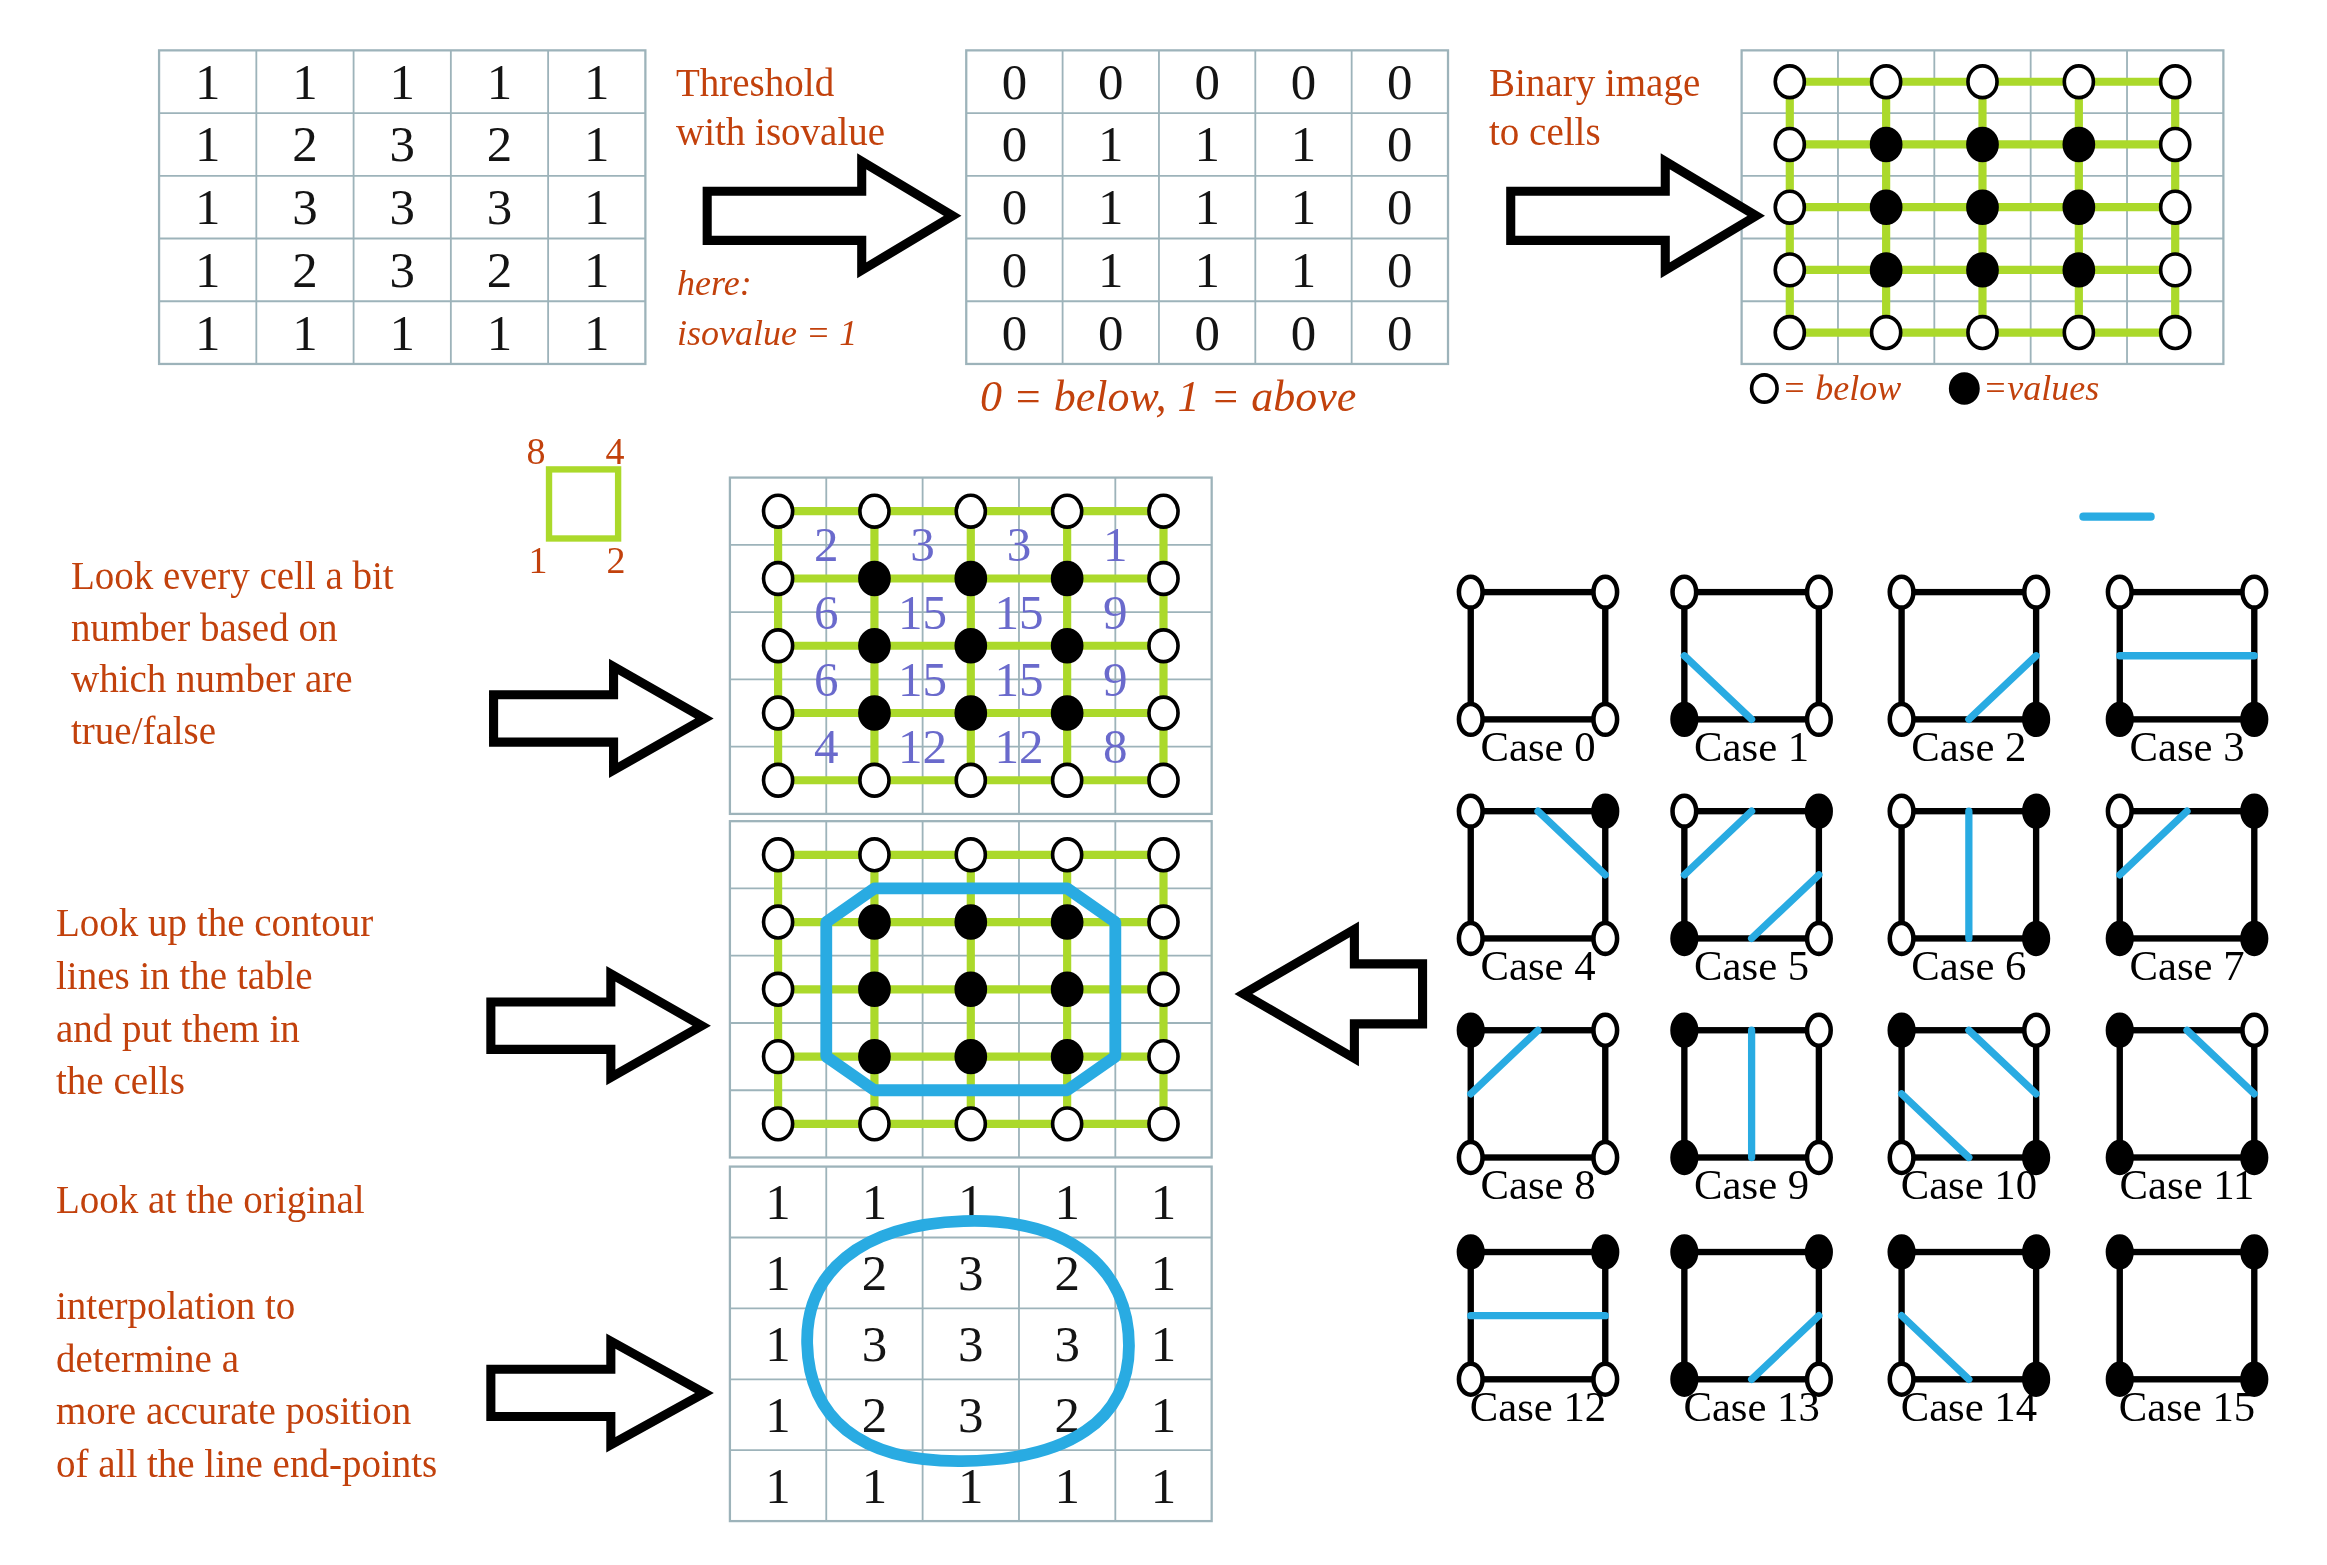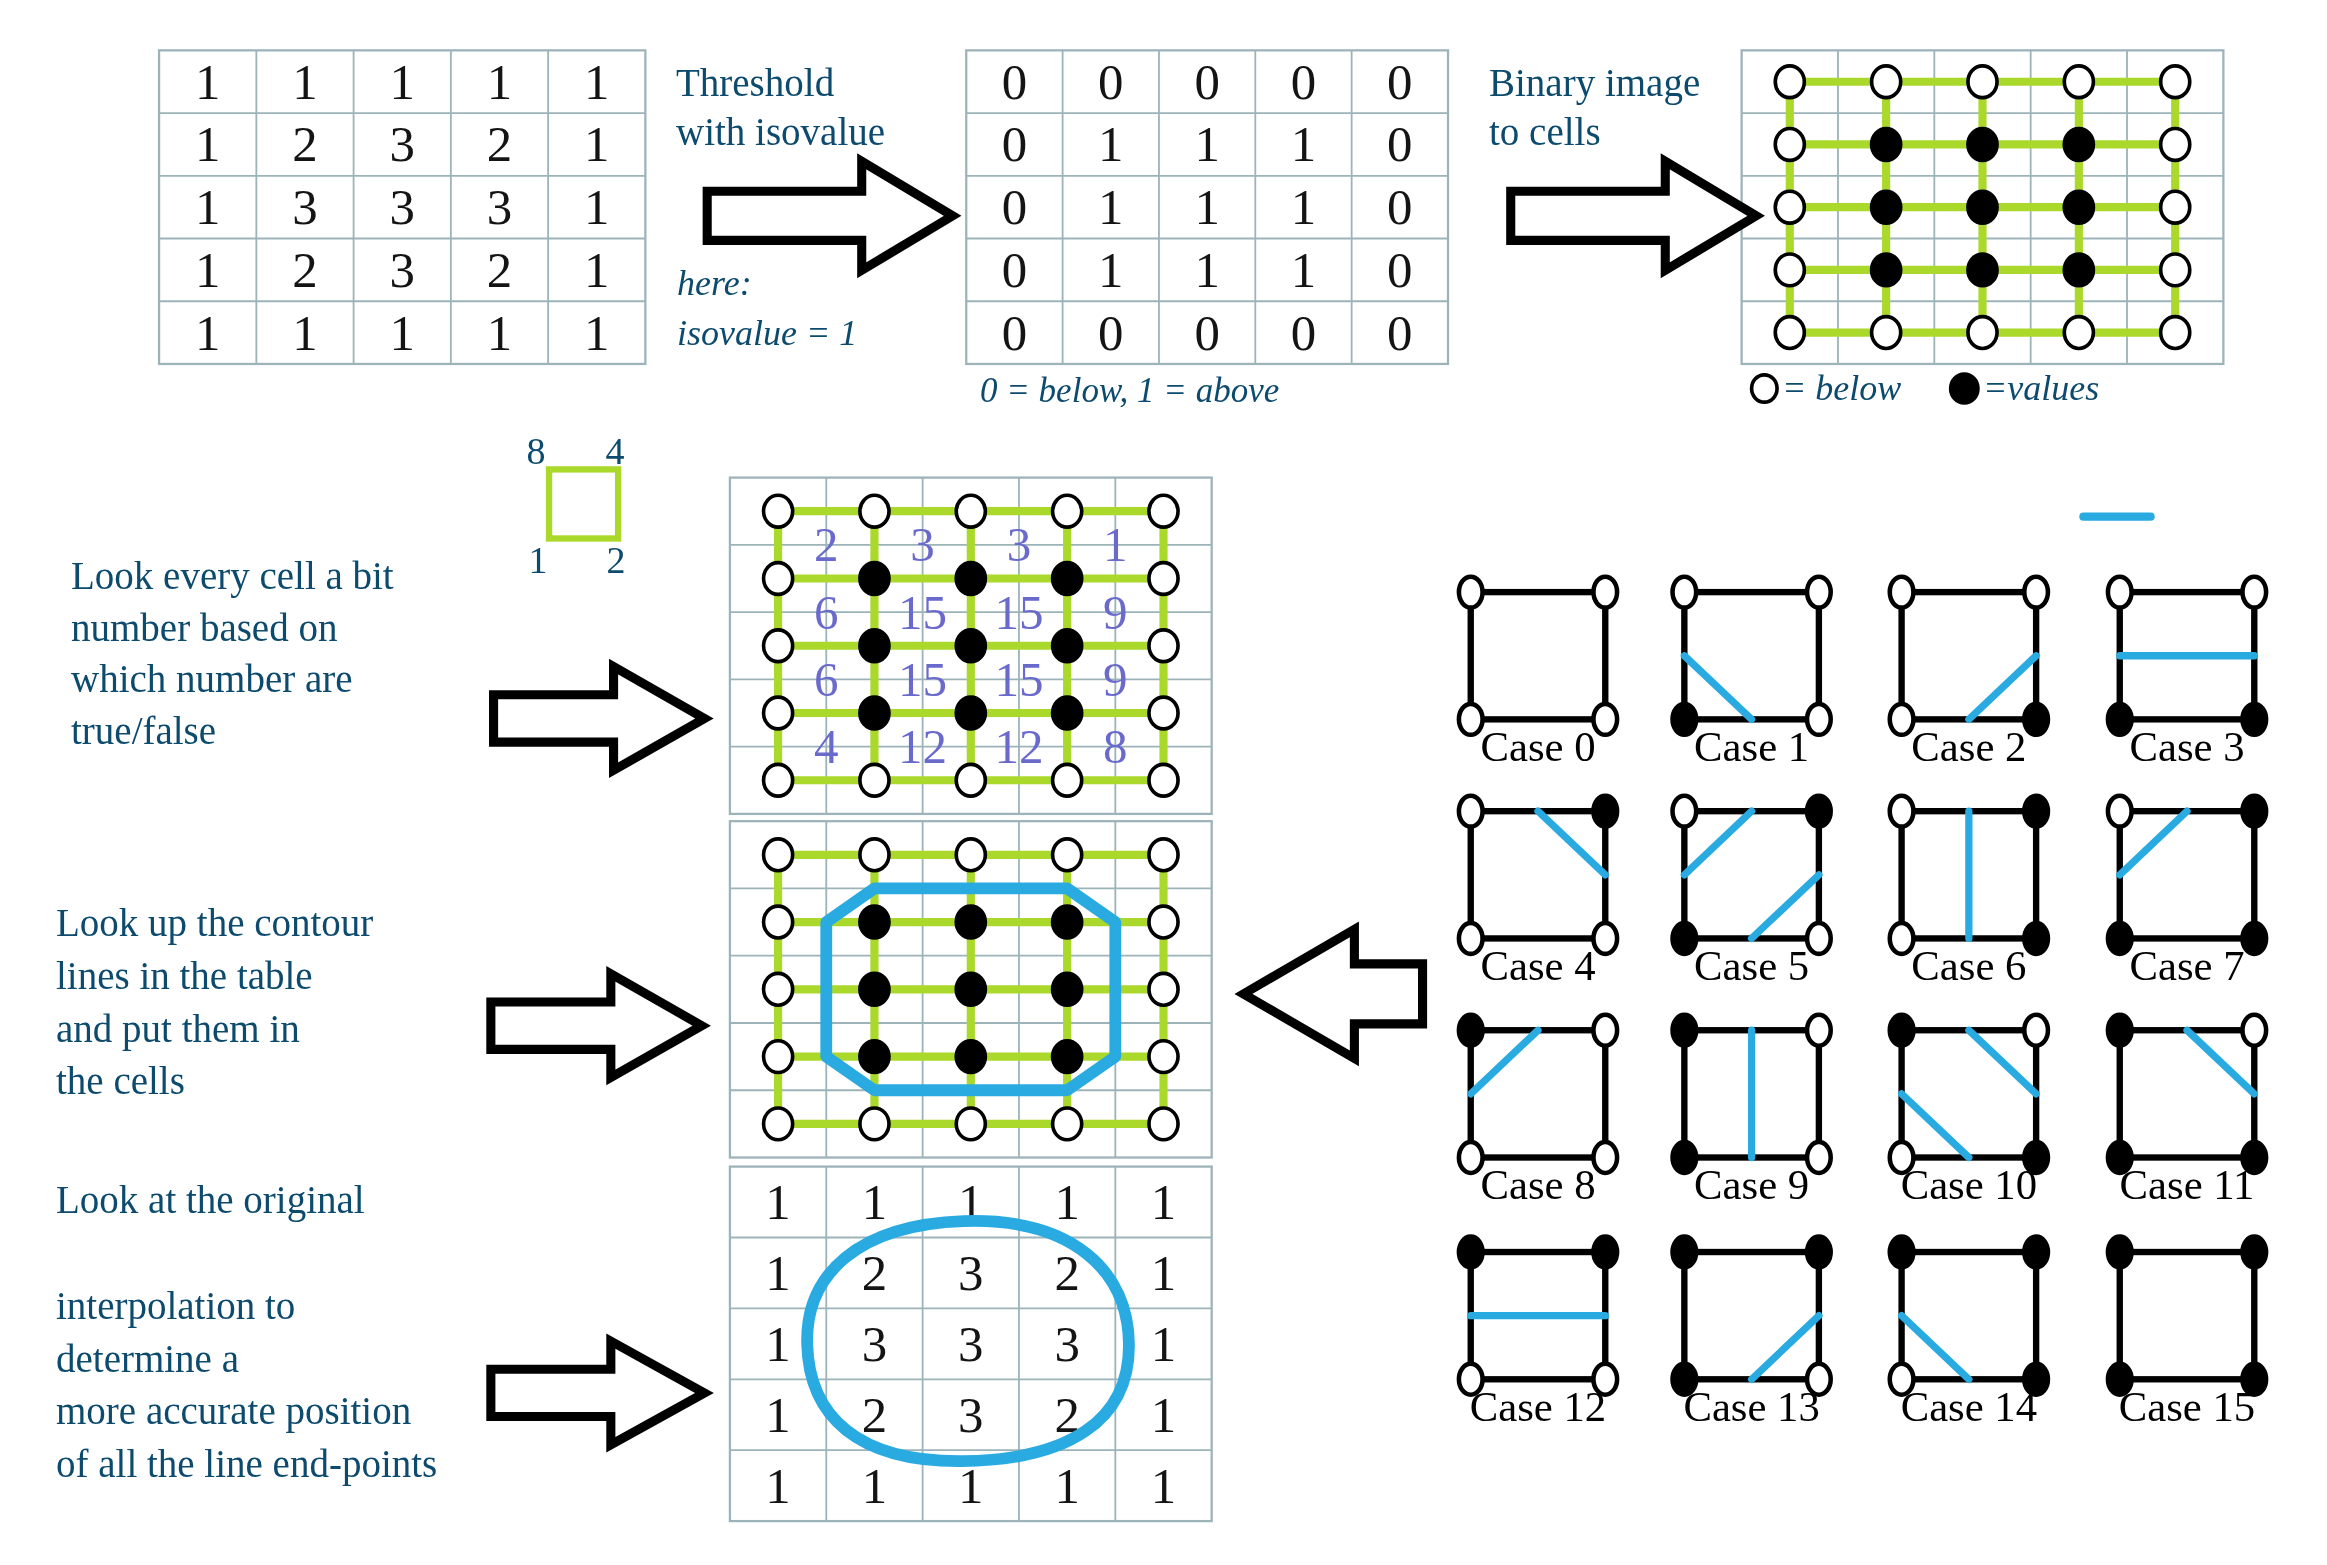--- a/index.html
+++ b/index.html
@@ -21,21 +21,21 @@
   .case-dot{stroke:#000;stroke-width:5;}
   .case-dot.open{fill:#fff;}
   .case-dot.filled{fill:#000;}
   .case-seg{stroke:var(--blue,#29abe2);stroke-width:8;stroke-linecap:round;fill:none;}
   .big-arrow{fill:#fff;stroke:#000;stroke-width:10;stroke-linejoin:miter;}
   .contour{fill:none;stroke:var(--blue,#29abe2);stroke-width:13;stroke-linejoin:round;stroke-linecap:round;}
   .swatch{stroke:var(--blue,#29abe2);stroke-width:9;stroke-linecap:round;}
   .bit-square{fill:none;stroke:var(--green,#abd92b);stroke-width:7;}
 
   
-  .txt{position:absolute;white-space:nowrap;color:#0c4a6e;}
+  .txt{position:absolute;white-space:nowrap;color:#c2410c;}
   .para{font-family:"Liberation Serif",serif;font-size:39px;}
   .note{font-family:Liberation Serif, serif;font-style:italic;font-size:36px;}
   .corner-num{font-family:"Liberation Serif",serif;font-size:38px;transform:translate(-50%,-50%);}
   .lookup-title{font-family:"Liberation Serif",serif;font-size:41px;}
 </style>
 </head>
 <body>
 
 <div class="canvas" style="--green: #abd92b; --blue: #29abe2; --bitblue: #6a6acc; --gridline: #9db3ba;">
 
@@ -460,21 +460,21 @@
           <text x="2406" y="1563" class="case-label" text-anchor="middle">Case 15</text>
         </g>
       </g>
   </svg>
 
   <div class="txt para" style="left:676px;top:60px">Threshold</div>
   <div class="txt para" style="left:676px;top:109px">with isovalue</div>
   <div class="txt note" style="left:677px;top:262px">here:</div>
   <div class="txt note" style="left:677px;top:312px">isovalue = 1</div>
 
-  <div class="txt note" style="left:980px;top:371px;font-size:35px">0 = below, 1 = above</div>
+  <div class="txt note" style="left:980px;top:371px;font-size:44px">0 = below, 1 = above</div>
 
   <div class="txt para" style="left:1489px;top:60px">Binary image</div>
   <div class="txt para" style="left:1489px;top:109px">to cells</div>
 
   <div class="txt note" style="left:1782px;top:367px">= below</div>
   <div class="txt note" style="left:1983px;top:367px">=values</div>
 
   <div class="txt para" style="left:71px;top:553px">Look every cell a bit</div>
   <div class="txt para" style="left:71px;top:605px">number based on</div>
   <div class="txt para" style="left:71px;top:656px">which number are</div>

